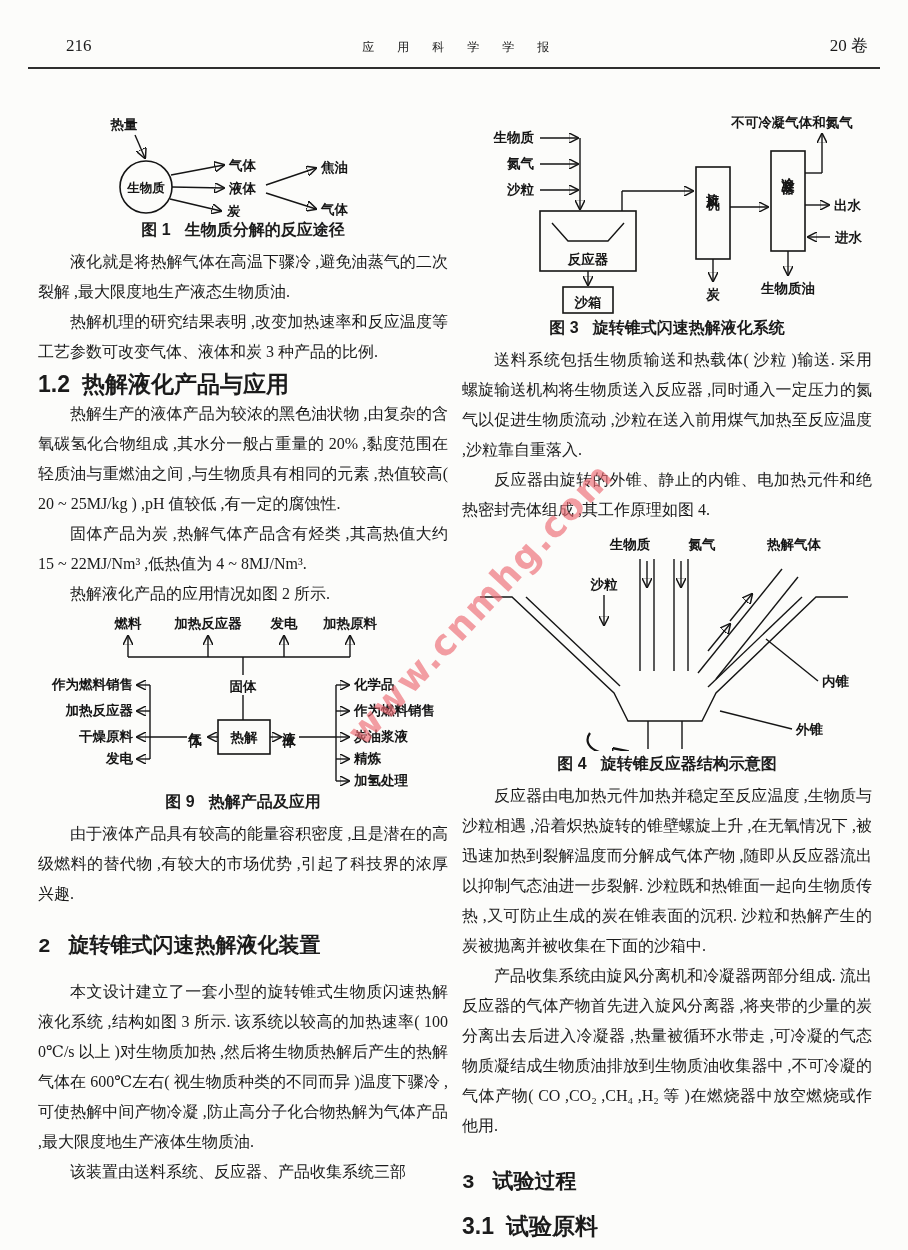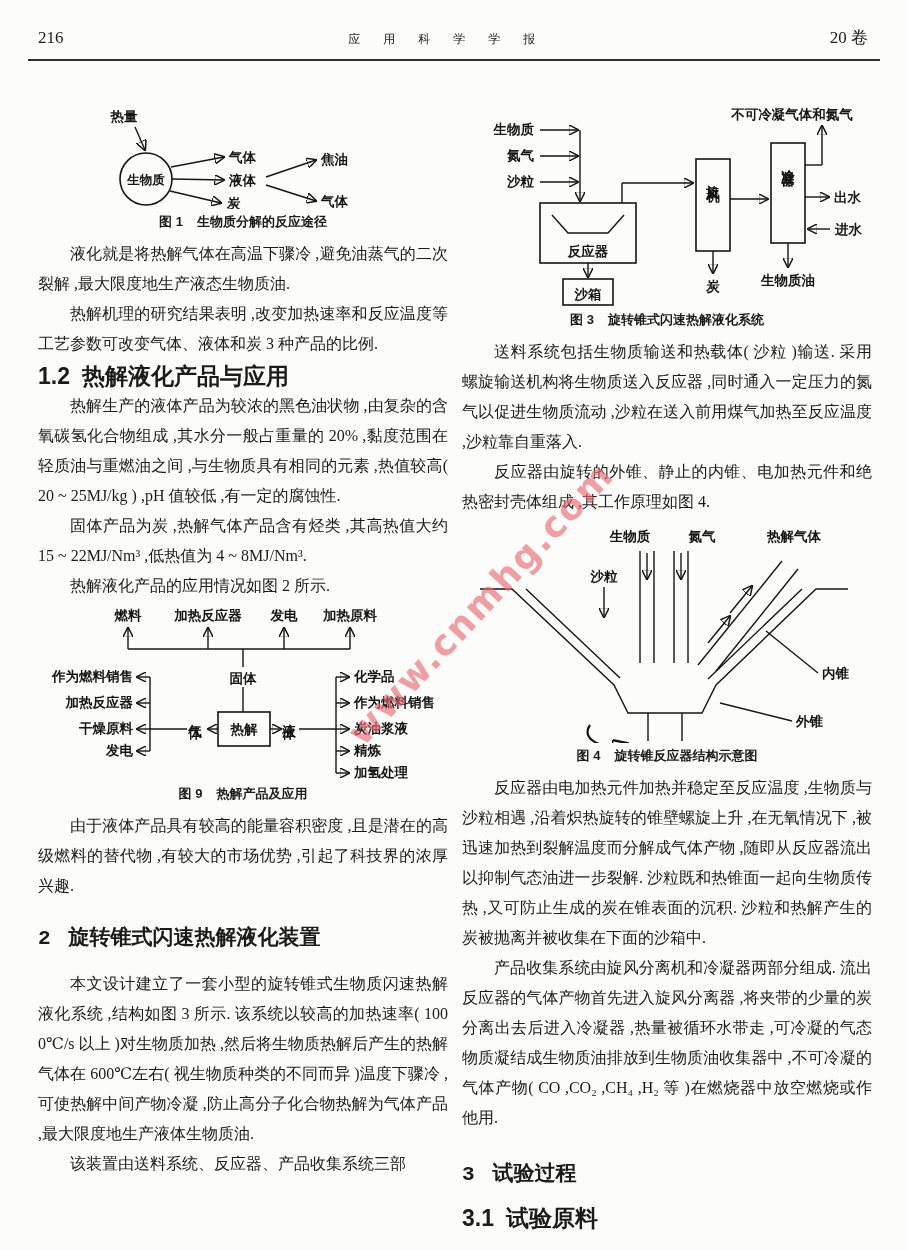--- a/index.html
+++ b/index.html
@@ -2,36 +2,36 @@
 <html><head>
 <meta charset="utf-8">
 <style>
   html,body{margin:0;padding:0;}
   body{
     width:908px;height:1250px;overflow:hidden;position:relative;
     background:#fcfcfa;color:#1b1b1b;
     font-family:"Liberation Serif","DejaVu Serif",serif;
   }
   .header{display:flex;justify-content:space-between;align-items:baseline;
-    padding:26px 40px 0 38px;font-size:17px;}
+    padding:34px 40px 0 38px;font-size:17px;margin-left:28px;}
   .header .jtitle{letter-spacing:10px;font-size:12px;}
   .rule{border-top:2px solid #2e2e2e;margin:10px 28px 0 28px;height:0;}
   .columns{display:flex;gap:14px;padding:0 36px 0 38px;margin-top:46px;}
   .col{width:410px;}
   p.body{font-size:16px;line-height:30px;text-align:justify;text-indent:2em;
     margin:0;word-break:break-all;}
   .subhead{font-family:"Liberation Sans","DejaVu Sans",sans-serif;font-weight:bold;
     font-size:23px;line-height:26px;margin:4px 0 2px 0;}
   .subhead .ht{margin-left:12px;}
   .mainhead{font-family:Liberation Mono, monospace;font-weight:bold;
     font-size:21px;line-height:28px;margin:24px 0 16px 0;}
   .mainhead .hn{margin-right:18px;}
   figure.fig{margin:0 0 6px 0;padding:0;}
   figcaption.cap{text-align:center;font-family:"Liberation Sans","DejaVu Sans",sans-serif;
-    font-weight:bold;font-size:13px;line-height:22px;margin-top:2px;}
+    font-weight:bold;font-size:16px;line-height:22px;margin-top:2px;}
   figcaption.cap .capnum{margin-right:14px;}
   svg{display:block;}
   svg text{font-family:"Liberation Sans","DejaVu Sans",sans-serif;
     font-size:13.5px;font-weight:bold;fill:#151515;}
   svg .small{font-size:12.5px;}
   svg .vtext{writing-mode:vertical-rl;text-orientation:upright;letter-spacing:2px;}
   svg line,svg polyline,svg path{stroke:#151515;stroke-width:1.4;fill:none;}
   svg rect{stroke:#151515;stroke-width:1.6;fill:none;}
   svg circle{stroke:#151515;stroke-width:1.6;fill:none;}
   .watermark{position:absolute;left:300px;top:594px;width:340px;

